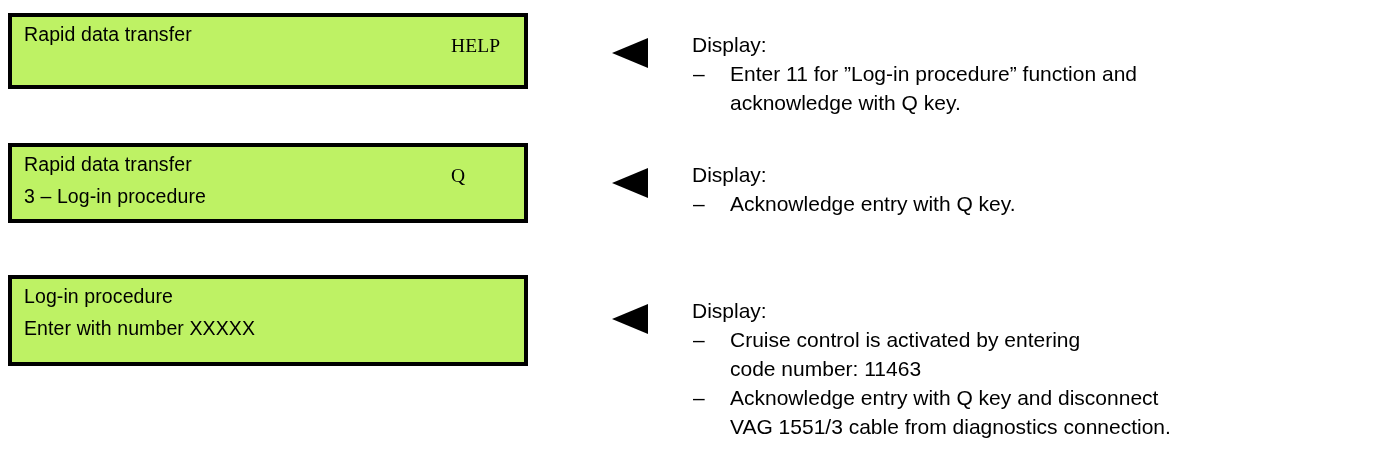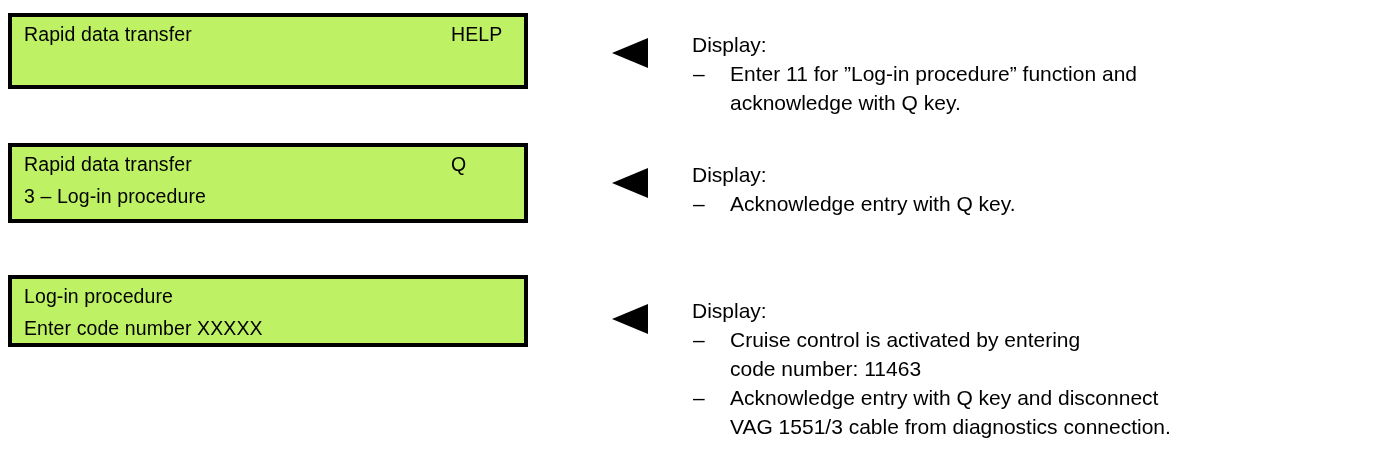--- a/index.html
+++ b/index.html
@@ -20,40 +20,41 @@
   .display-box {
     position: absolute;
     box-sizing: border-box;
     background: #bef264;
     border: 4px solid #000000;
     left: 8px;
     width: 520px;
   }
   #display-box-1 { top: 13px;  height: 76px; }
   #display-box-2 { top: 143px; height: 80px; }
-  #display-box-3 { top: 275px; height: 72px; }
+  #display-box-3 { top: 275px; height: 91px; }
 
   .screen-line {
     position: absolute;
     left: 12px;
     right: 12px;
     font-size: 19.5px;
     letter-spacing: 0.1px;
     white-space: nowrap;
   }
   .screen-line.row1 { top: 6px; }
   .screen-line.row2 { top: 38px; }
 
   .screen-line .line-left {
     display: inline-block;
   }
   .screen-line .line-right {
     position: absolute;
     left: 427px;
-    top: 0;
+    top: 12px;
+    font-family: Liberation Serif, serif;
   }
 
   
   .note-block {
     position: absolute;
     left: 612px;
   }
   #note-block-1 { top: 30px; }
   #note-block-2 { top: 160px; }
   #note-block-3 { top: 296px; }
@@ -115,21 +116,21 @@
   <div class="screen-line row2">
     <span class="line-left">3 – Log-in procedure</span>
   </div>
 </div>
 
 <div class="display-box" id="display-box-3">
   <div class="screen-line row1">
     <span class="line-left">Log-in procedure</span>
   </div>
   <div class="screen-line row2">
-    <span class="line-left">Enter code number XXXXX</span>
+    <span class="line-left">Enter with number XXXXX</span>
   </div>
 </div>
 
 <div class="note-block" id="note-block-1">
   <span class="pointer-icon"></span>
   <div class="note-body">
     <div class="note-heading">Display:</div>
     <div class="note-item">
       <span class="dash">–</span>
       <div class="item-line">Enter 11 for ”Log-in procedure” function and</div>

